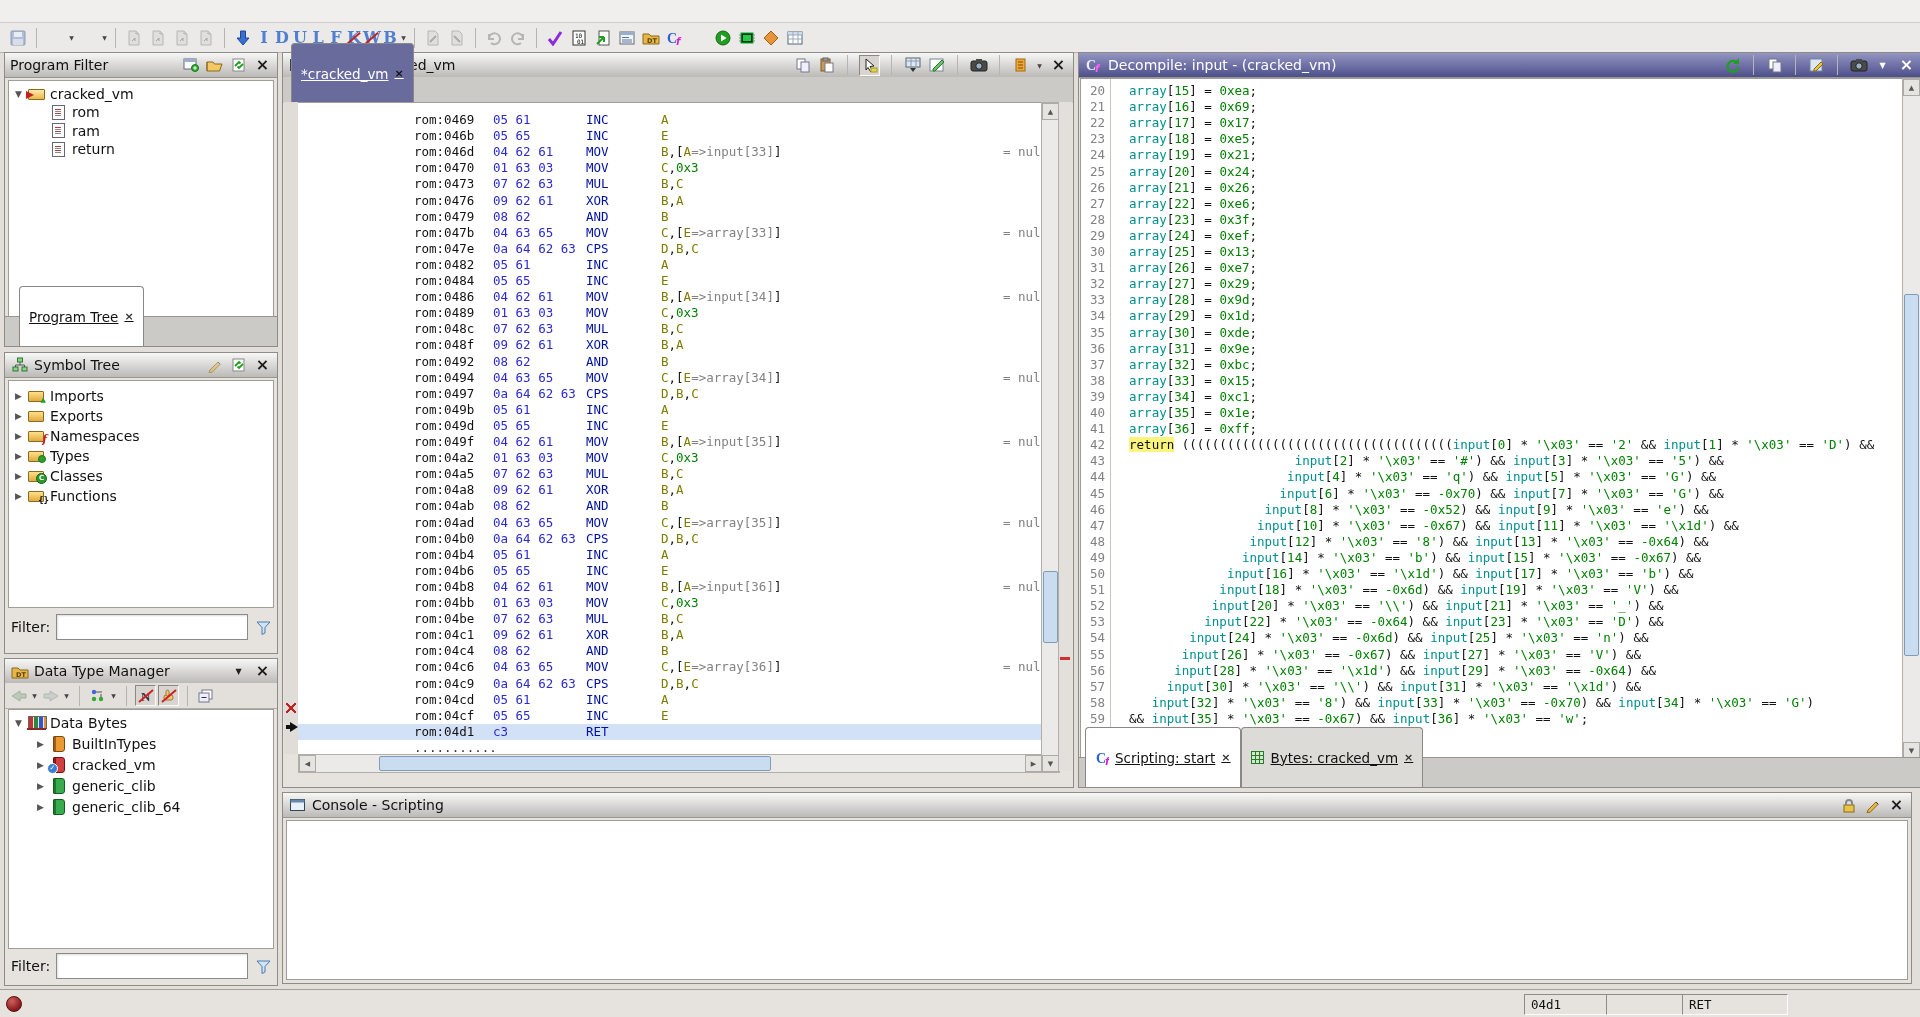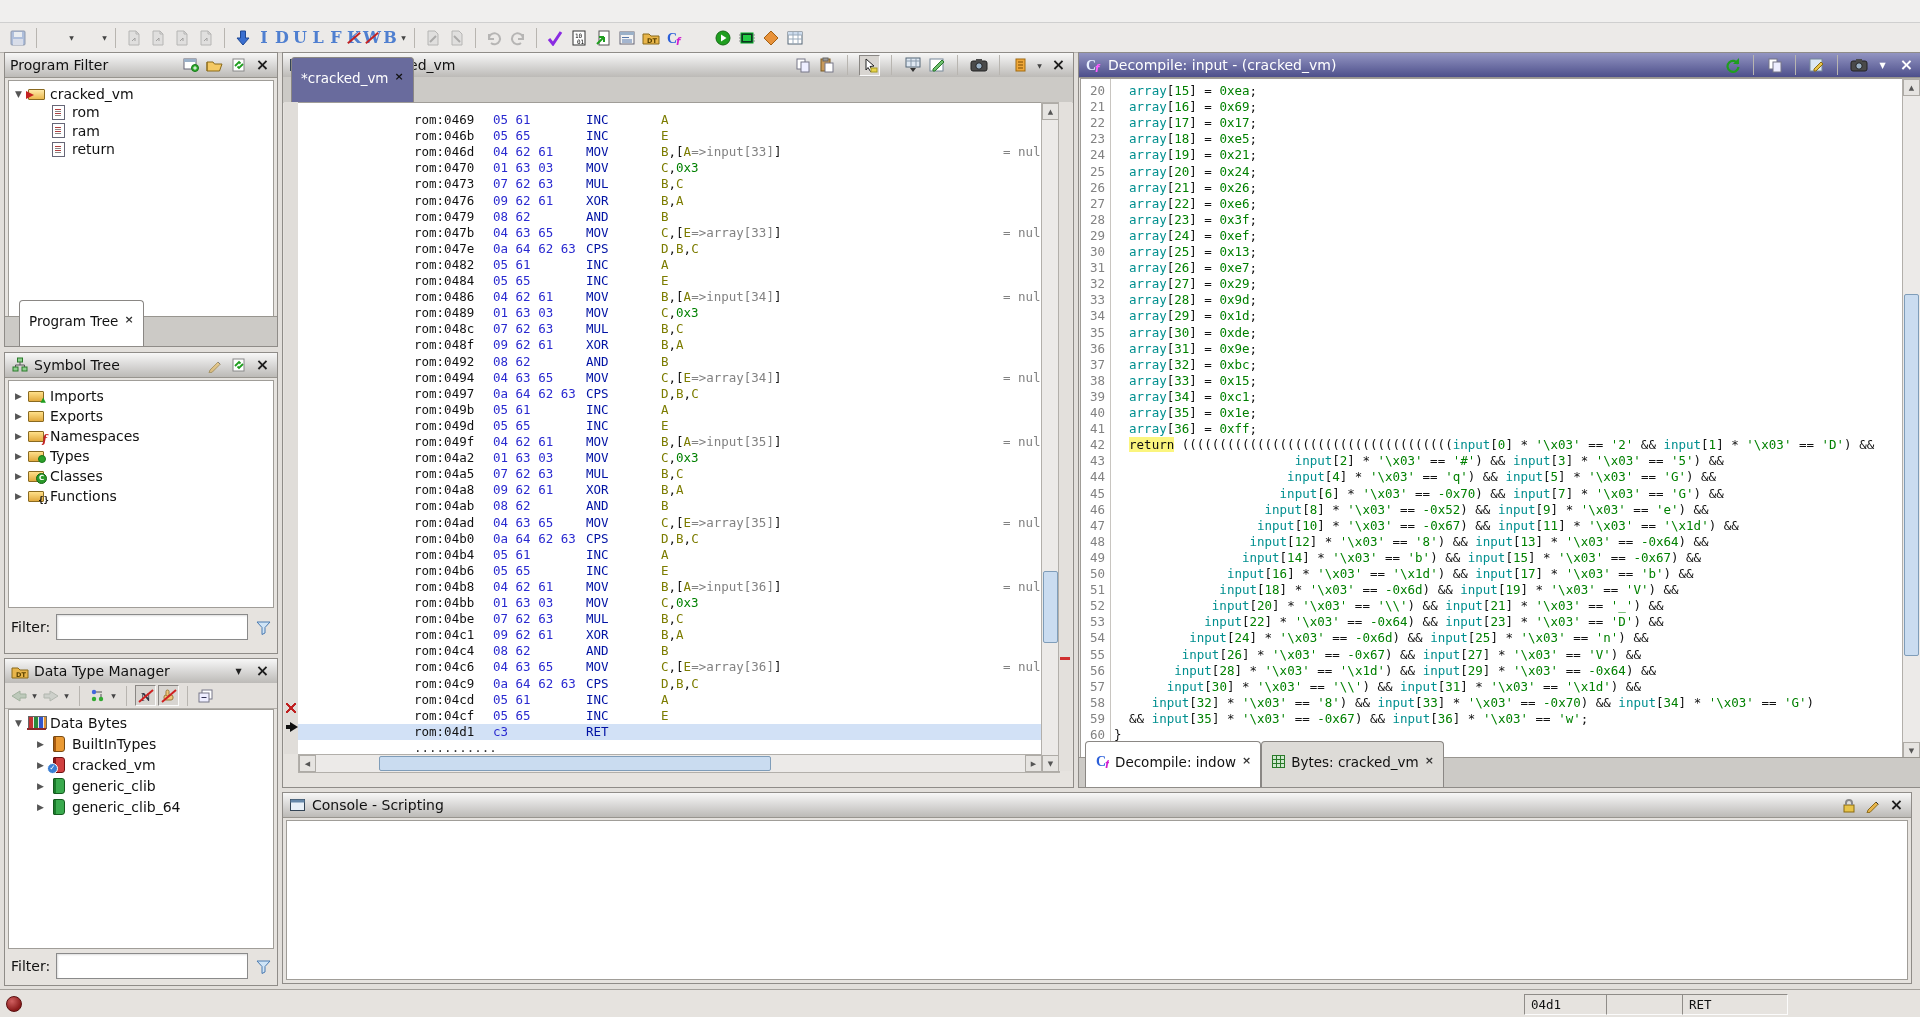--- a/index.html
+++ b/index.html
@@ -60,22 +60,22 @@
   .ti-book-orange::before{background:linear-gradient(90deg,#a85a10 0 2px,#ea9a34 2px);border:1px solid #7a4a10;}
   .ti-book-green::before{background:linear-gradient(90deg,#1a7a2a 0 2px,#3aaa4e 2px);border:1px solid #145a1e;}
   .ti-book-red-check::before{background:linear-gradient(90deg,#8a1515 0 2px,#d04040 2px);border:1px solid #701010;}
   .ti-book-red-check::after{content:"✓";position:absolute;left:-3px;bottom:-2px;width:9px;height:9px;border-radius:50%;
       background:#3a7fd4;border:1px solid #fff;color:#fff;font-size:7px;line-height:9px;text-align:center;}
   
   .filt{position:absolute;display:flex;align-items:center;gap:6px;font-size:14px;}
   .finput{height:24px;background:#fff;border:1px solid #8a8a8a;box-shadow:inset 1px 1px 2px #ddd;}
   
   .tabstrip{position:absolute;background:#cccac6;border-top:1px solid #98958f;display:flex;align-items:flex-end;}
-  .tab{display:flex;align-items:flex-start;gap:6px;padding:12px 9px;font-size:13.5px;border:1px solid #8a8784;
-       border-bottom:none;border-radius:4px 4px 0 0;height:21px;}
+  .tab{display:flex;align-items:center;gap:6px;padding:19px 9px;font-size:13.5px;border:1px solid #8a8784;
+       border-bottom:none;border-radius:4px 4px 0 0;height:21px;text-decoration:underline;}
   .tab .tx{font-size:11px;font-weight:bold;color:#333;}
   .tab.purple{background:#696b9d;color:#fff;}
   .tab.purple .tx{color:#dde;}
   .tab.selw{background:#fff;}
   .tab.gray{background:#dddbd7;}
   
   .code{font-family:"DejaVu Sans Mono",monospace;font-size:12.5px;white-space:pre;}
   .lrow{position:absolute;left:0;right:0;height:16px;line-height:16px;}
   .lrow.hl{background:#d2e1f6;}
   .labs{position:absolute;top:0;}
@@ -635,21 +635,21 @@
       <span class="thumb" style="left:1px;top:215px;width:13px;height:360px;"></span>
     </div>
     <div class="tabstrip" style="left:0;right:0;bottom:0;height:29px;padding-left:6px;">
       <div class="tab selw">
         <span class="hbtn" style="width:14px;height:14px">
             <svg width="18" height="16">
               <text x="1" y="13" font-size="14" font-weight="bold" fill="#2b5fd9" font-family="serif">C</text>
               <text x="10" y="15" font-size="10" font-weight="bold" font-style="italic" fill="#d01fd0">f</text>
             </svg>
           </span>
-        <span>Decompile: indow</span>
+        <span>Scripting: start</span>
         <span class="tx">×</span>
       </div>
       <div class="tab gray">
         <span class="hbtn" style="width:14px;height:14px">
             <svg width="13" height="13">
               <rect x="0.5" y="0.5" width="12" height="12" fill="#cfe8cf" stroke="#2a7a2a"></rect>
               <path d="M0.5 4.5h12M0.5 8.5h12M4.5 0.5v12M8.5 0.5v12" stroke="#2a7a2a"></path>
             </svg>
           </span>
         <span>Bytes: cracked_vm</span>

